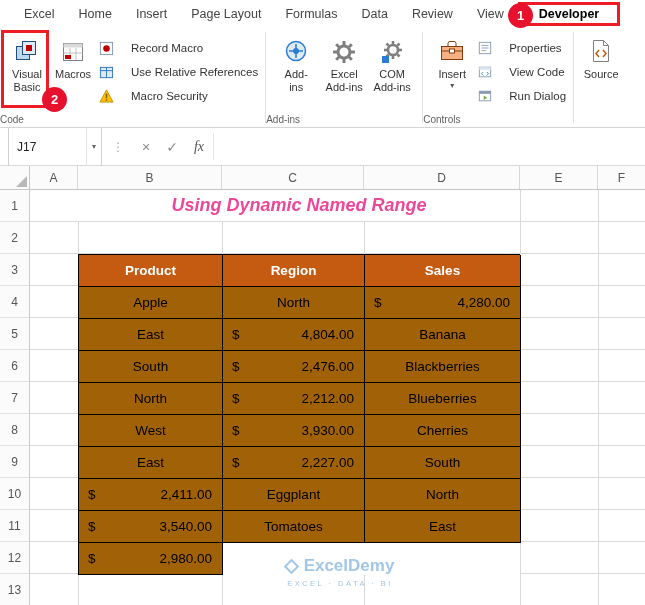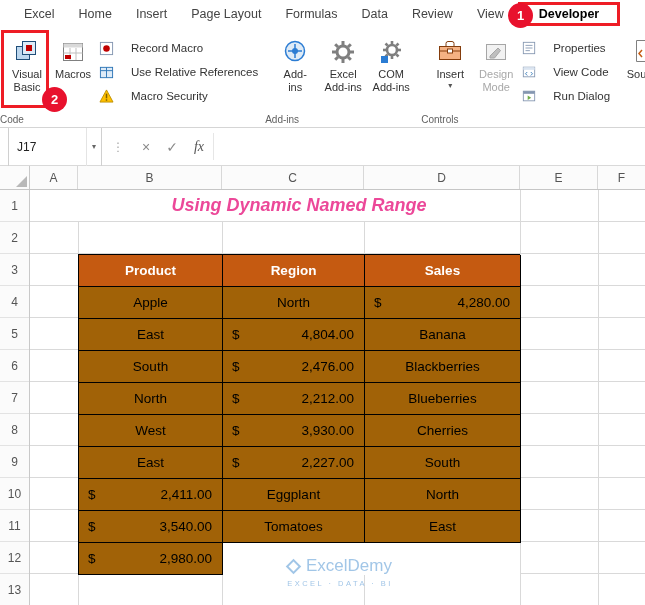--- a/index.html
+++ b/index.html
@@ -66,21 +66,21 @@
 
   .xltable { position:absolute; left:48px; top:64px; width:442px; display:grid;
              grid-template-columns:144px 142px 156px; grid-auto-rows:32px;
              border-top:1.5px solid #000; border-left:1.5px solid #000; background:#fff; z-index:2; }
   .tcell { border-right:1.5px solid #000; border-bottom:1.5px solid #000; background:#a16207;
            display:flex; align-items:center; justify-content:center; font-size:13.5px; color:#000; }
   .thead { background:#c55a11; color:#fff; font-weight:bold; }
   .tsales { justify-content:space-between; padding:0 10px 0 9px; }
 
   .watermark { position:absolute; left:200px; top:366px; width:220px; text-align:center; z-index:3; color:#9dc3e6; opacity:.95; }
-  .wm-brand { font-size:17px; font-weight:normal; display:flex; align-items:center; justify-content:center; gap:7px; }
+  .wm-brand { font-size:17px; font-weight:bold; display:flex; align-items:center; justify-content:center; gap:7px; }
   .wm-diamond { width:11px; height:11px; border:2.5px solid #9dc3e6; transform:rotate(45deg); display:inline-block; }
   .wm-tag { font-size:7.5px; letter-spacing:2.5px; margin-top:3px; }
 
   svg { display:block; }
 </style>
 </head>
 <body>
 
 <div class="app">
 
@@ -223,30 +223,20 @@
           <svg width="26" height="26" viewBox="0 0 26 26">
             <rect x="2.5" y="8.5" width="21" height="13" fill="#f4b183" stroke="#843c0c"></rect>
             <path d="M9 8 V5.5 a2 2 0 0 1 2 -2 h4 a2 2 0 0 1 2 2 V8" fill="none" stroke="#843c0c"></path>
             <line x1="2.5" y1="13" x2="23.5" y2="13" stroke="#843c0c"></line>
             <rect x="10.5" y="11" width="5" height="4" fill="#fff" stroke="#843c0c"></rect>
           </svg>
         </span>
         <span class="lbl">Insert</span>
         <span class="arrow-sm">▾</span>
       </div>
-      <div class="bigbtn grayed">
-        <span class="bicon">
-          <svg width="24" height="24" viewBox="0 0 24 24">
-            <rect x="2.5" y="4.5" width="19" height="15" fill="#f2f2f2" stroke="#a6a6a6"></rect>
-            <path d="M6 16 L14 8 l2.5 2.5 L10.5 18 H6 z" fill="#bfbfbf" stroke="#a6a6a6"></path>
-          </svg>
-        </span>
-        <span class="lbl">Design</span>
-        <span class="lbl">Mode</span>
-      </div>
       <div class="smallcol">
         <div class="smallbtn">
           <span>
             <svg width="14" height="14" viewBox="0 0 16 16">
               <rect x="1.5" y="1.5" width="13" height="13" fill="#fff" stroke="#8496b0"></rect>
               <line x1="4" y1="5" x2="12" y2="5" stroke="#8496b0"></line>
               <line x1="4" y1="8" x2="12" y2="8" stroke="#8496b0"></line>
               <line x1="4" y1="11" x2="9" y2="11" stroke="#8496b0"></line>
             </svg>
           </span>

